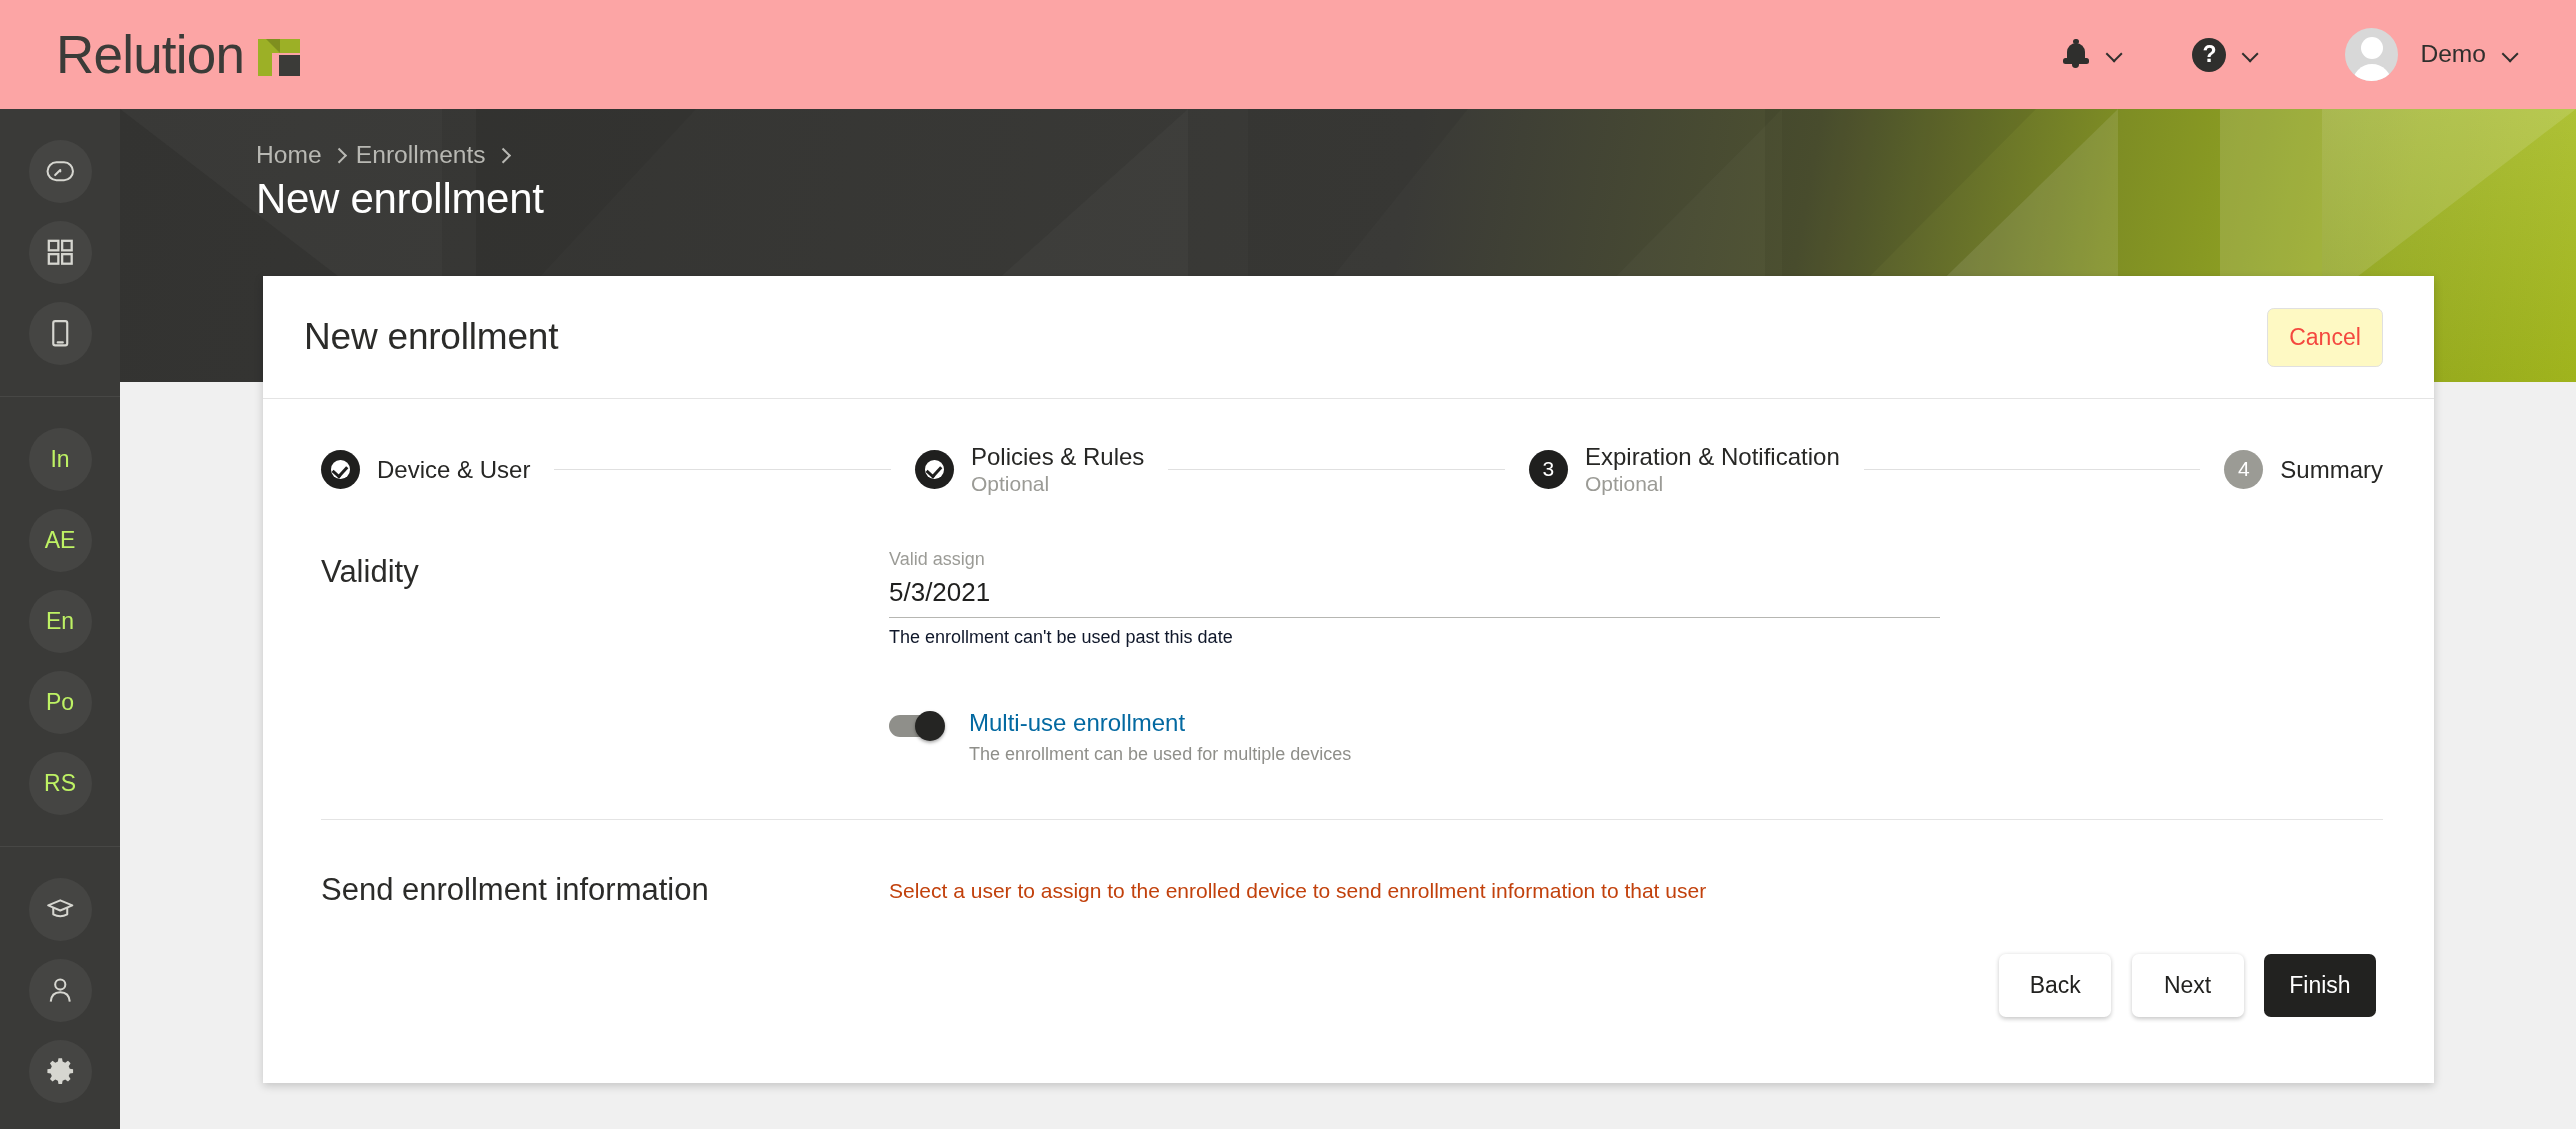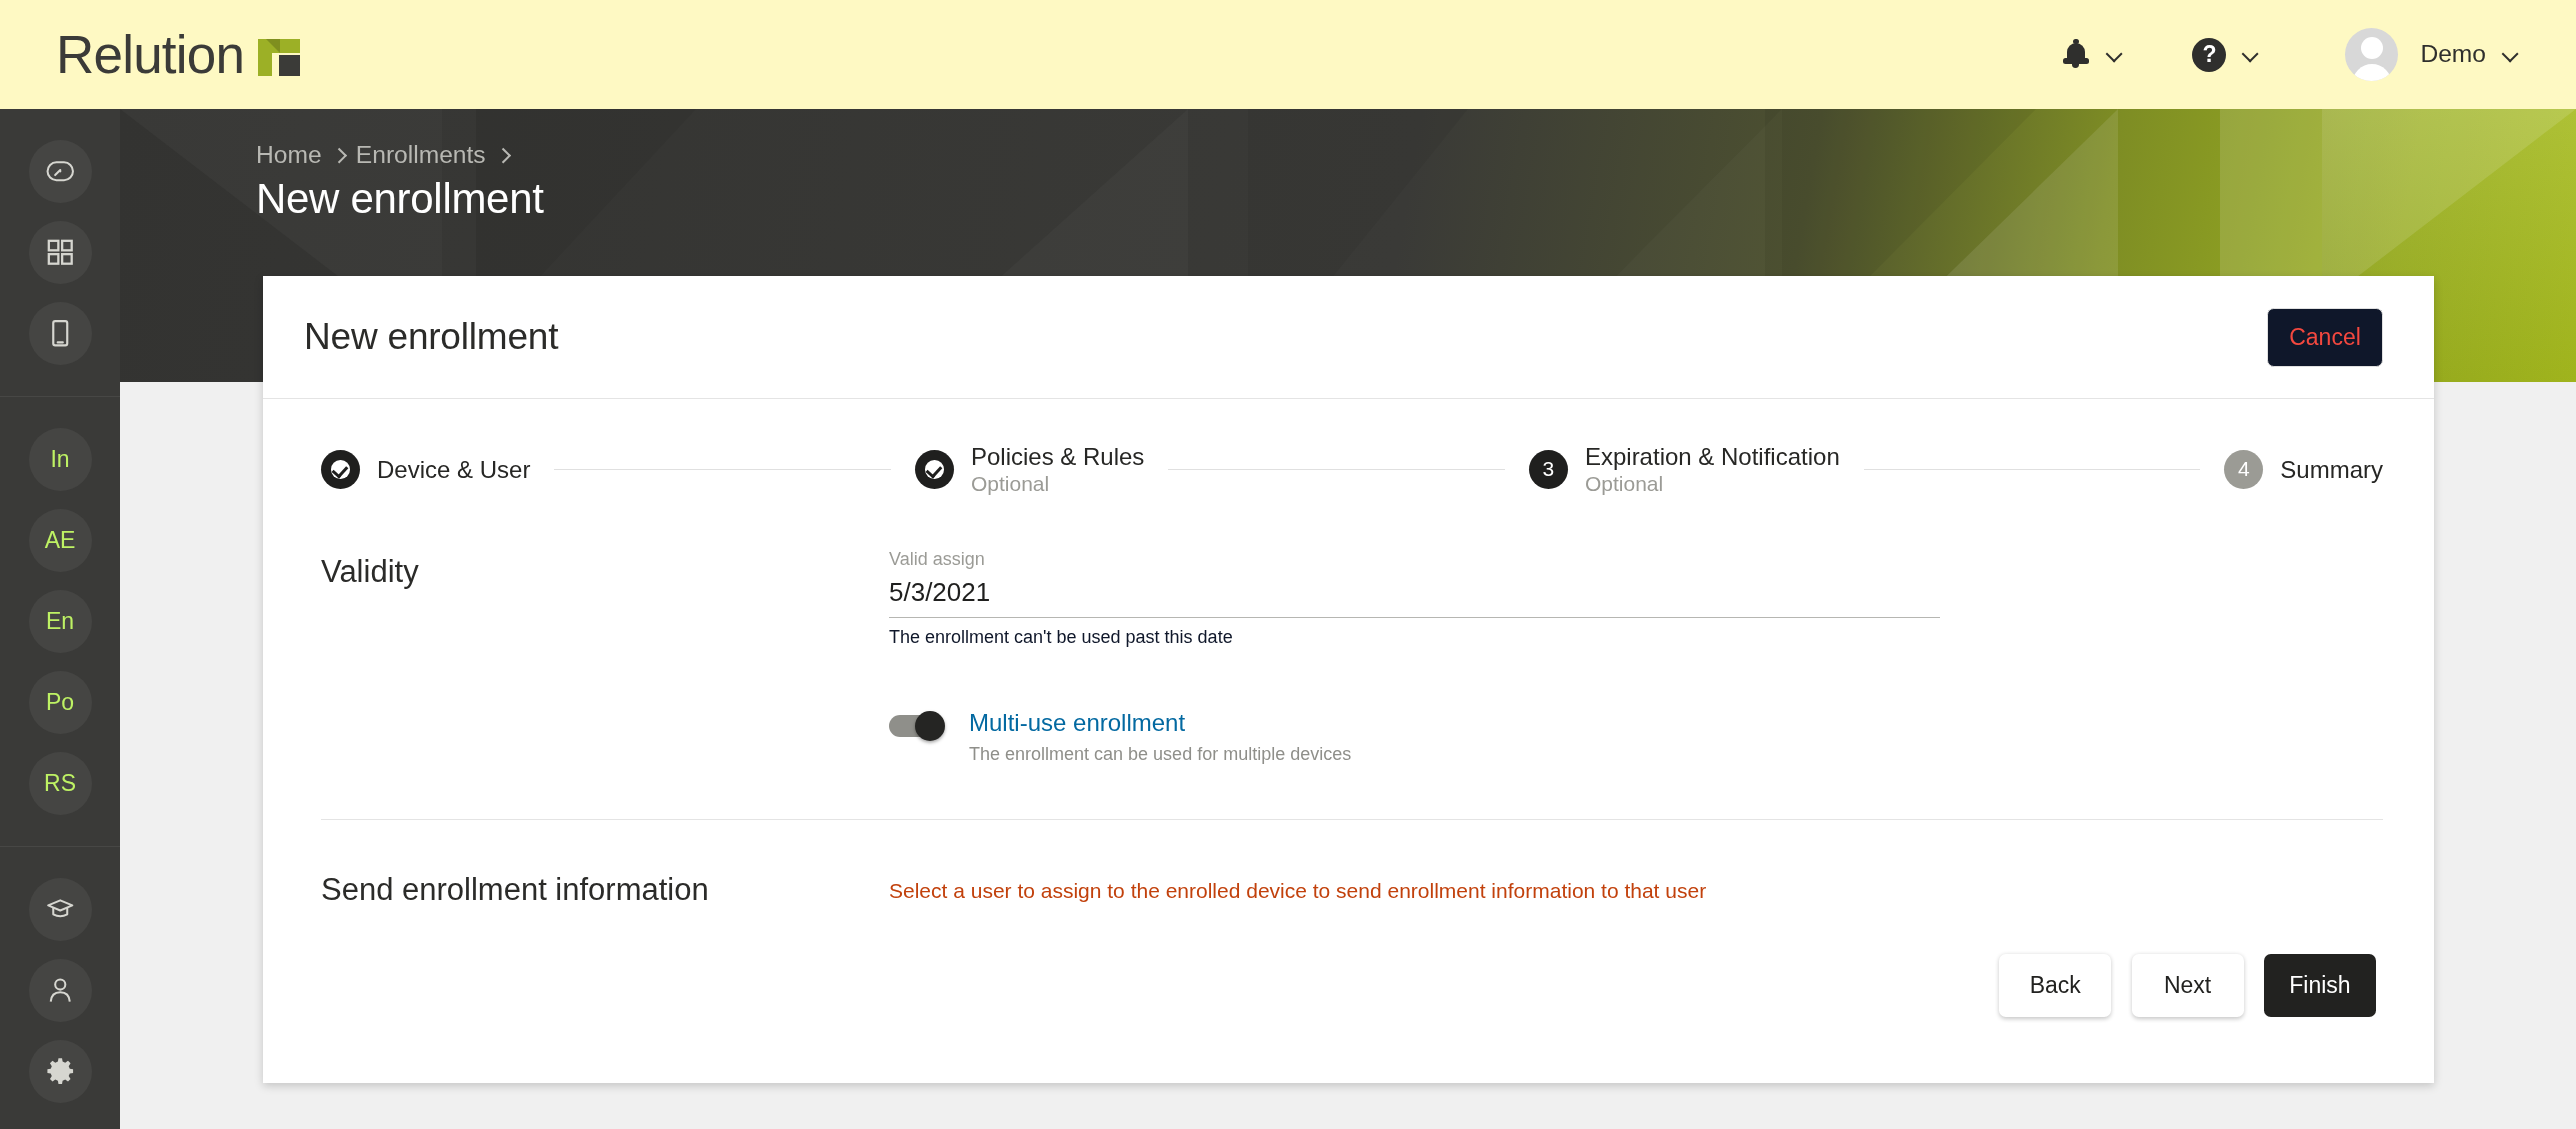--- a/index.html
+++ b/index.html
@@ -6,21 +6,21 @@
   html, body {
     width:2576px; height:1129px;
     font-family:"Liberation Sans", sans-serif;
     background:#f0f0f0;
     overflow:hidden;
   }
 
   
   .topbar {
     position:absolute; top:0; left:0; width:2576px; height:109px;
-    background:#fef9c3; display:flex; align-items:center;
+    background:#fca5a5; display:flex; align-items:center;
     z-index:40;
   }
   .brand { display:flex; align-items:center; margin-left:56px; }
   .brand-word {
     font-size:53px; font-weight:400; color:#3b3b38; letter-spacing:-0.8px;
     line-height:1;
   }
   .brand-mark { margin-left:13.6px; width:42px; height:42px; position:relative; }
   .bm-v { position:absolute; left:0; top:5.1px; width:14.4px; height:37px; background:#9cb026; }
   .bm-h { position:absolute; left:8.5px; top:5.1px; width:34px; height:14.4px; background:#9cb026; }
@@ -148,21 +148,21 @@
     background:#ffffff; z-index:20;
     box-shadow:0 2.5px 8.5px rgba(0,0,0,0.18);
   }
   .card-head {
     height:123px; display:flex; align-items:center; padding:0 51px 0 41px;
     border-bottom:0.8px solid #e4e4e4;
   }
   .card-title { font-size:37px; color:#2b2b29; font-weight:400; letter-spacing:-0.2px; }
   .cancel-btn {
     margin-left:auto; width:116px; height:59px; border:0.8px solid #e0e0e0;
-    border-radius:6.8px; background:#0f172a; color:#f4483f; font-size:23px;
+    border-radius:6.8px; background:#fef9c3; color:#f4483f; font-size:23px;
     display:flex; align-items:center; justify-content:center; cursor:pointer;
     font-family:"Liberation Sans", sans-serif;
   }
 
   
   .stepper {
     display:flex; align-items:center; padding:44px 51px 0 58px;
   }
   .step { display:flex; align-items:center; flex:0 0 auto; }
   .step-circle {

